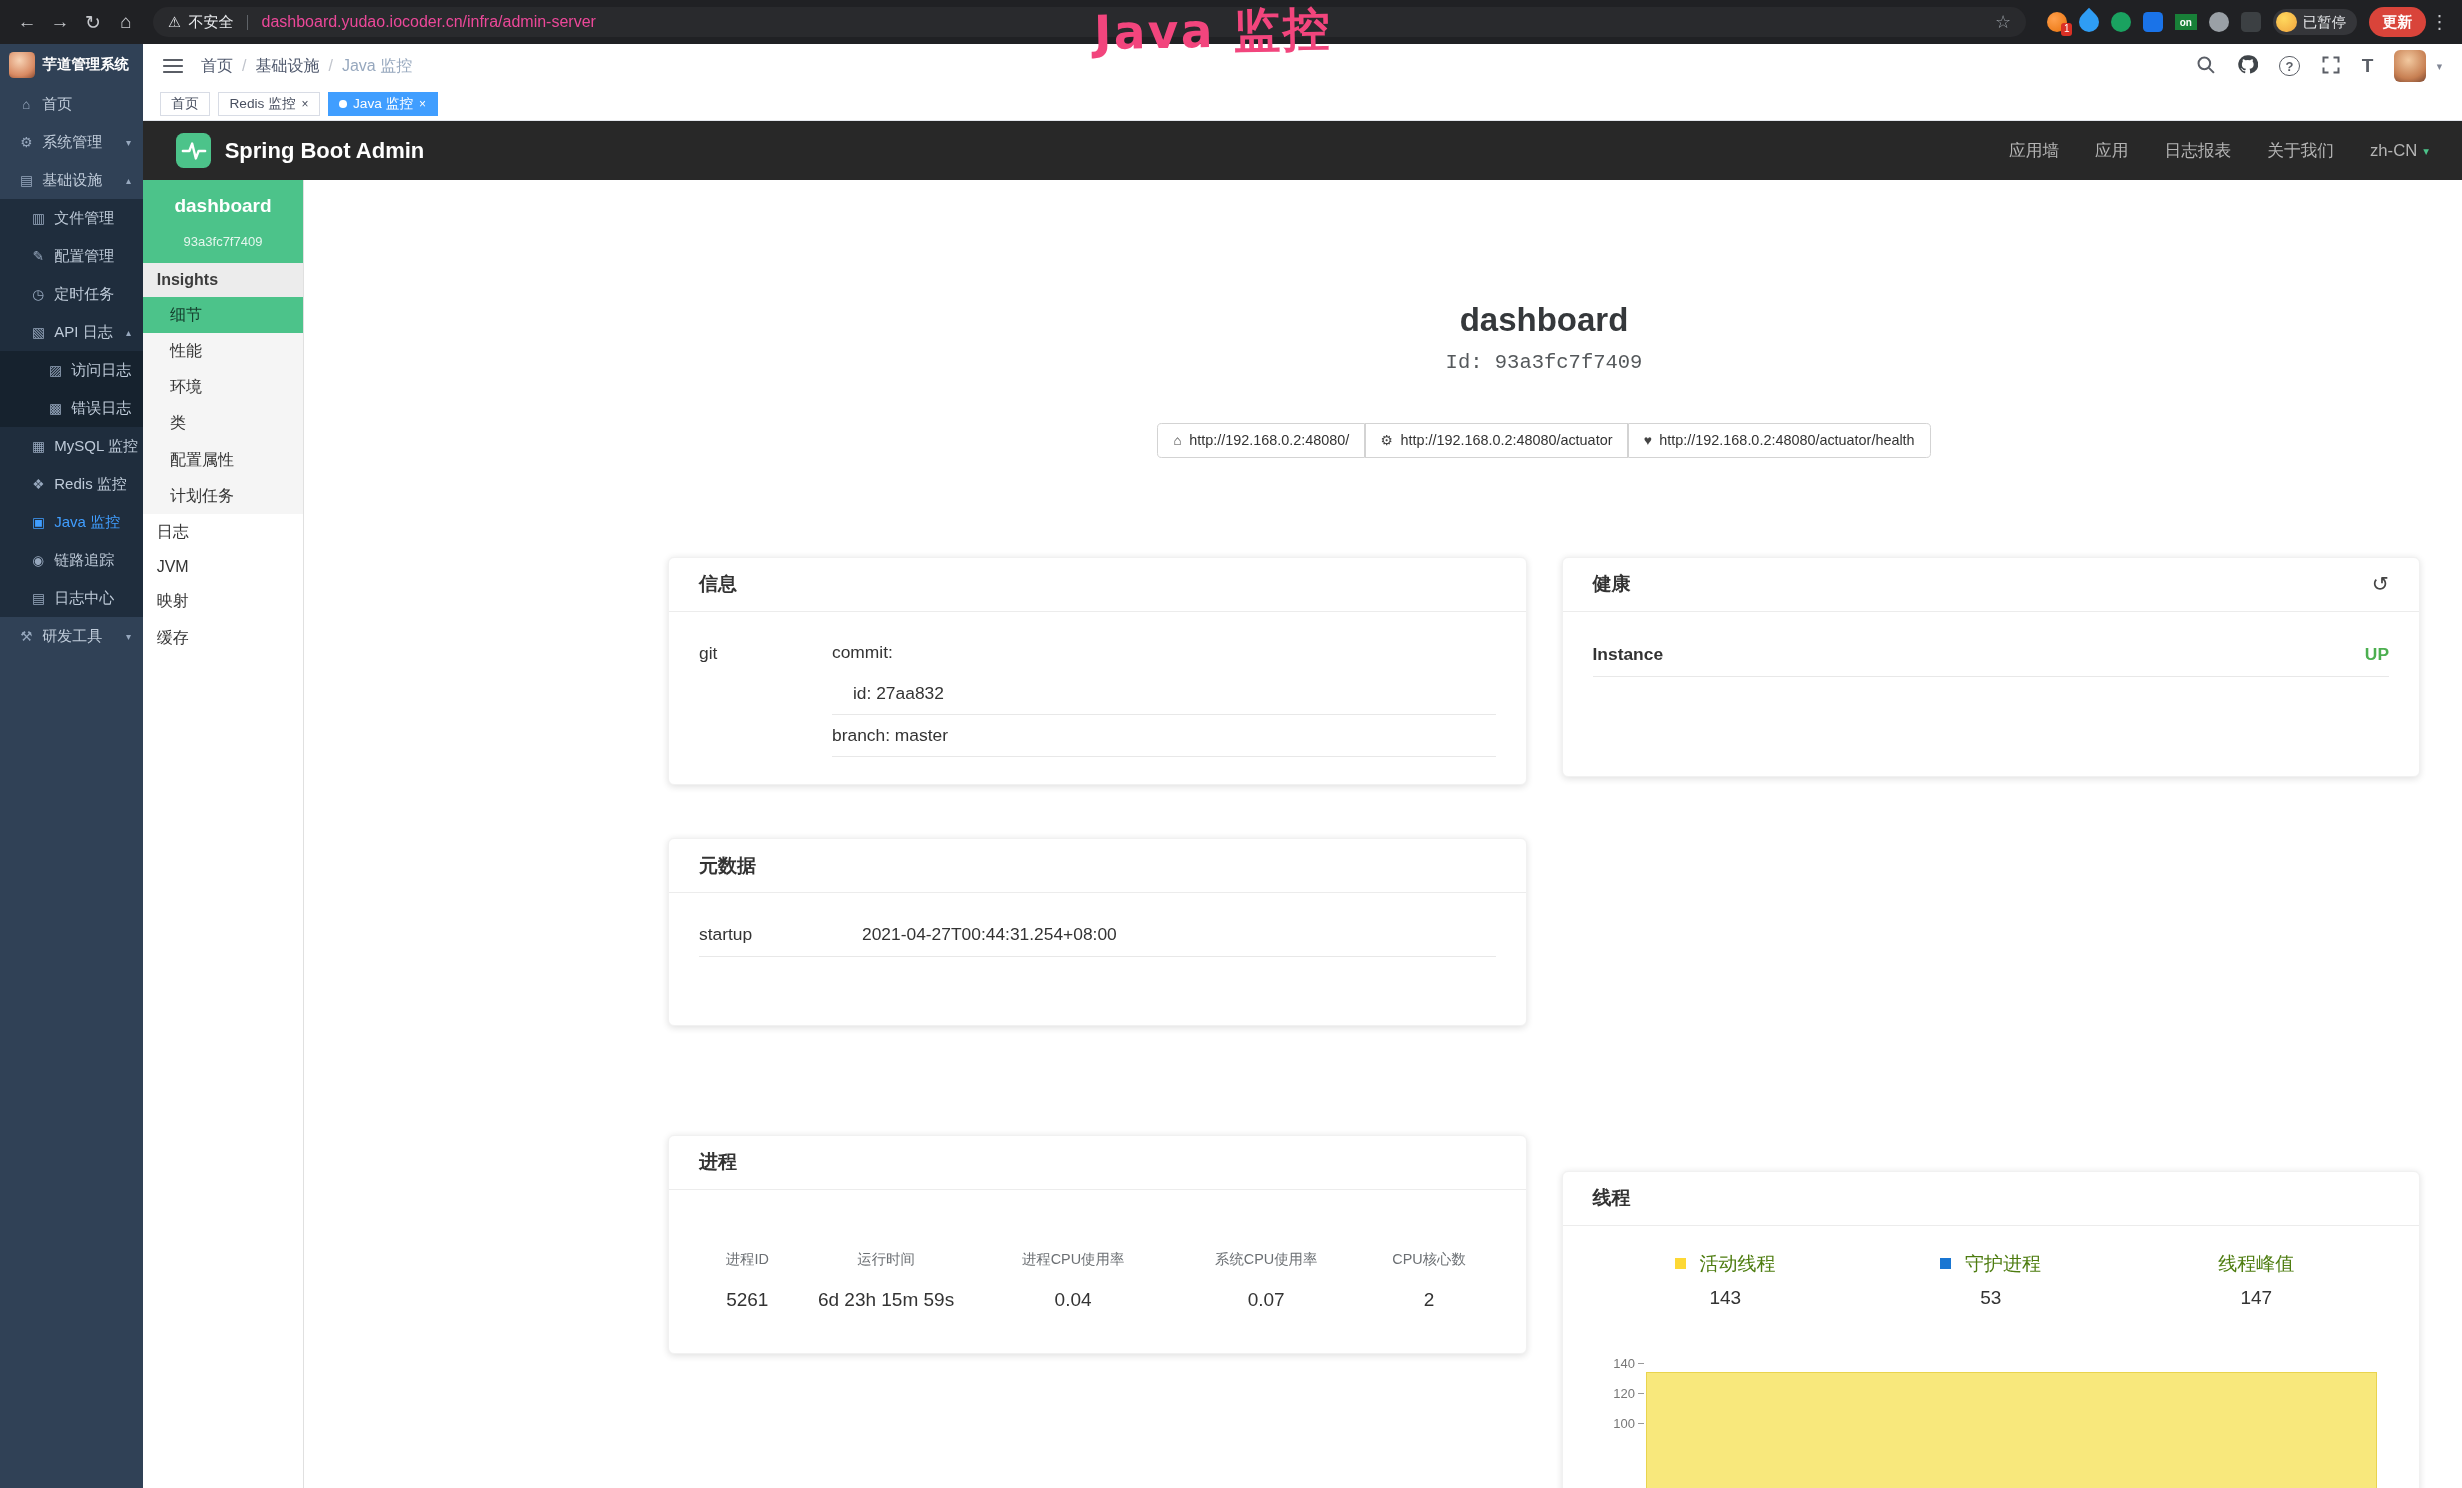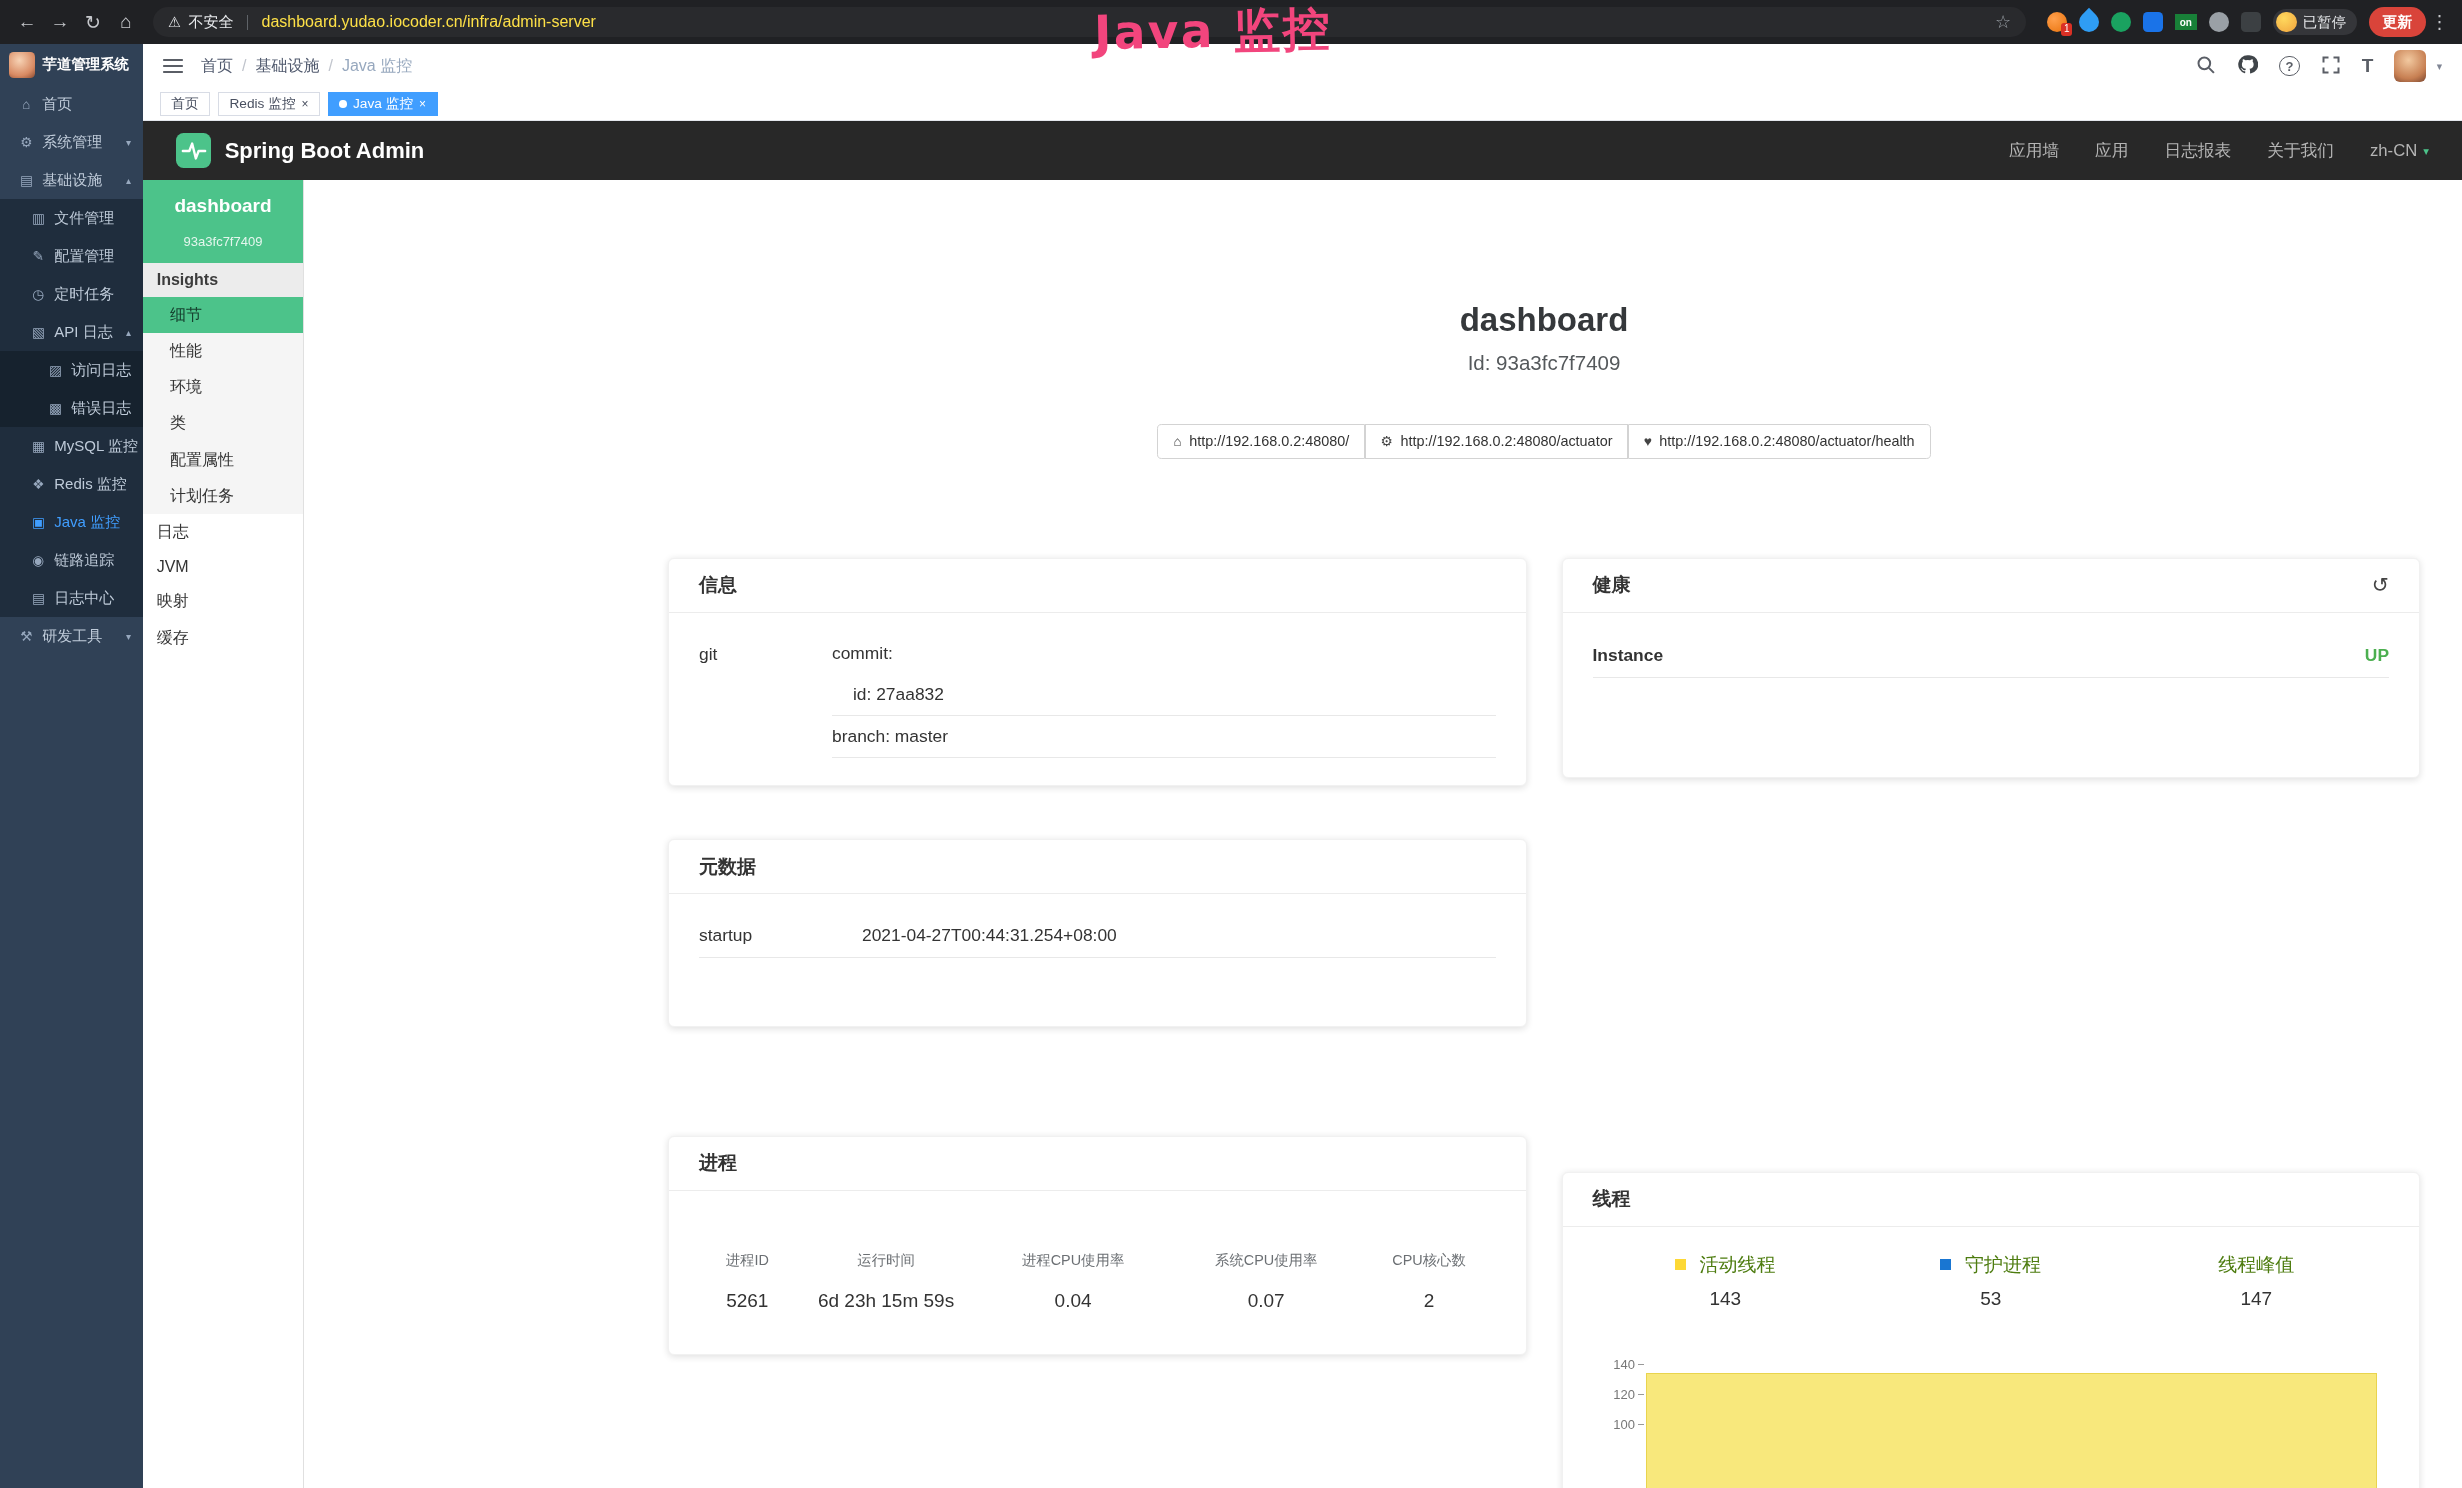--- a/index.html
+++ b/index.html
@@ -14,21 +14,21 @@
 
   
   .browser { height:44px; background:#202124; display:flex; align-items:center; padding:0 12px; gap:3px; color:#dadce0; }
   .bnav { width:30px; height:30px; display:flex; align-items:center; justify-content:center; font-size:19px;
           color:#c6c8cc; border-radius:50%; flex:0 0 auto; }
   .omnibox { flex:1; height:30px; background:#292a2d; border-radius:16.7px; display:flex; align-items:center;
              padding:0 15px; margin:0 9px; gap:7.6px; min-width:0; }
   .warn { color:#e8eaed; font-size:14.4px; }
   .sec  { font-size:15px; color:#e8eaed; white-space:nowrap; }
   .odiv { width:0.8px; height:15px; background:#5f6368; margin:0 6px; flex:0 0 auto; }
-  .url  { font-size:16px; color:#fde047; white-space:nowrap; overflow:hidden; flex:1; }
+  .url  { font-size:16px; color:#ec4899; white-space:nowrap; overflow:hidden; flex:1; }
   .star { margin-left:auto; font-size:18px; color:#9aa0a6; }
   .ext-row { display:flex; align-items:center; gap:12px; margin:0 9px; }
   .ext { width:20px; height:20px; border-radius:50%; position:relative; flex:0 0 auto; }
   .e1 { background:radial-gradient(circle at 35% 35%, #ffa04d, #e8710a); }
   .e1 .badge { position:absolute; right:-5.3px; bottom:-3.8px; background:#d93025; color:#fff; font-size:10px;
                line-height:1; padding:1.5px 3px; border-radius:3px; }
   .e2 { background:#2f9df4; border-radius:0 50% 50% 50%; transform:rotate(45deg); }
   .e3 { background:#1aa260; }
   .e4 { background:#1a73e8; border-radius:4.6px; }
   .e5 { width:auto; height:16px; border-radius:0; background:#188038; color:#fff; font-size:10px; font-weight:bold;
@@ -102,21 +102,21 @@
   .sba-appname { font-size:19px; font-weight:bold; }
   .sba-appid { font-size:13px; opacity:.85; margin-top:17px; }
   .sba-section { background:#ececec; font-weight:bold; font-size:16px; color:#3c3c3c; padding:8.3px 0 8.3px 13.7px; }
   .sba-ins { background:#f5f5f5; }
   .sba-item { font-size:16px; color:#333; padding:7.6px 0 7.6px 27px; }
   .sba-item.active { background:#4cc38a; color:#16412f; }
   .sba-root-item { font-size:16px; color:#333; padding:7.6px 0 7.6px 13.7px; }
 
   .sba-main { flex:1; min-width:0; padding:121px 42px 0 364px; overflow:hidden; background:#fff; }
   .pgtitle { text-align:center; font-size:33px; font-weight:bold; color:#35383b; }
-  .pgsub { text-align:center; font-size:20.5px; color:#55595c; margin-top:12px; }
+  .pgsub { text-align:center; font-size:20.5px; color:#55595c; margin-top:12px;font-family:Liberation Mono, monospace; }
   .links { display:flex; justify-content:center; margin-top:49px; }
   .chip { display:flex; align-items:center; gap:7.6px; border:0.8px solid #d3d3d3; background:#fff;
           padding:8.3px 15px; font-size:14.4px; color:#333; margin-left:-0.8px; white-space:nowrap; }
   .chip:first-child { border-radius:4.6px 0 0 4.6px; margin-left:0; }
   .chip:last-child { border-radius:0 4.6px 4.6px 0; }
   .chip .cic { font-size:13.7px; color:#444; }
 
   .grid { display:flex; gap:35px; margin-top:99px; align-items:flex-start; }
   .colL,.colR { flex:1; min-width:0; }
   .card { background:#fff; border:0.8px solid #f1f1f1; border-radius:6px; box-shadow:0 1.5px 7.6px rgba(0,0,0,.12); }

